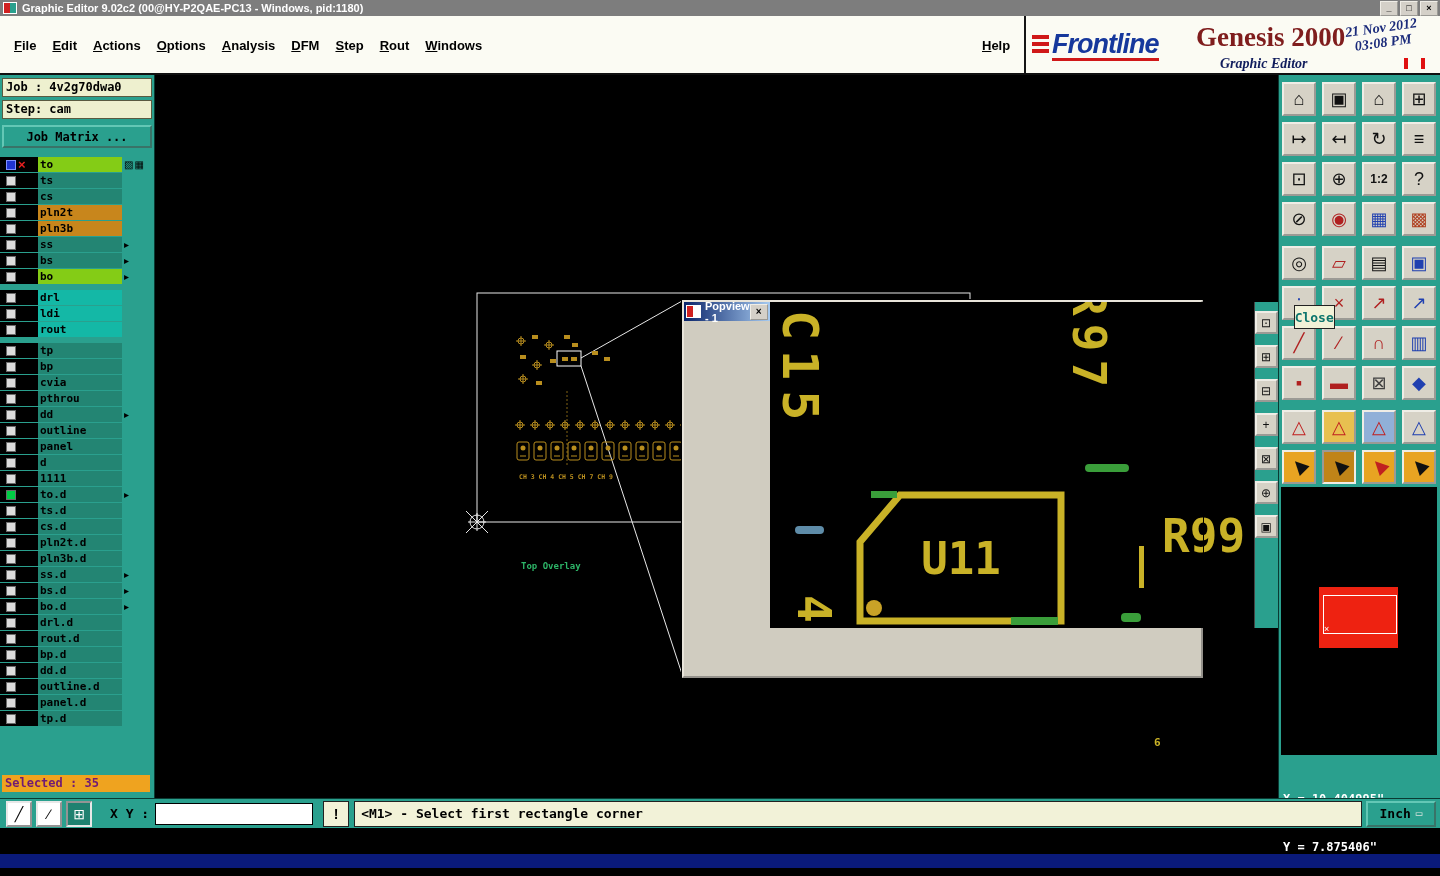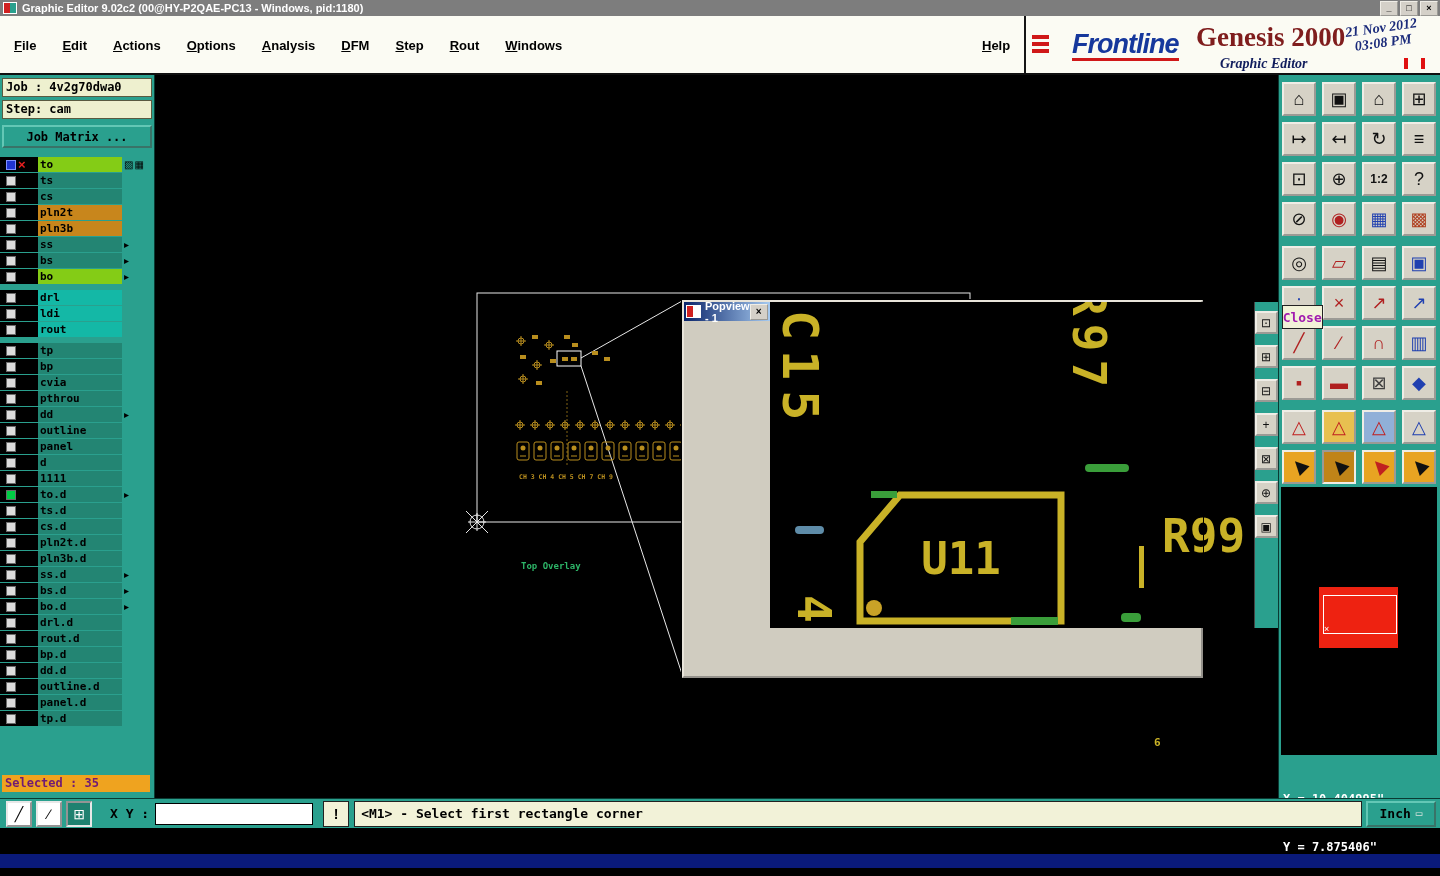--- a/index.html
+++ b/index.html
@@ -9,31 +9,31 @@
   
   #titlebar{position:absolute;left:0;top:0;width:1440px;height:16px;background:#7d7d7d;
             display:flex;align-items:center;color:#fff;font-size:11px;font-weight:bold;}
   #app-icon{width:12px;height:10px;margin:0 5px 0 3px;background:linear-gradient(90deg,#d02020 0 6px,#2aa08e 6px);border:1px solid #fff;}
   #title-text{flex:1;white-space:nowrap;overflow:hidden;}
   .winbtn{width:16px;height:13px;margin-right:2px;background:#d4d0c8;border:1px outset #efede6;
           color:#000;font-size:9px;font-weight:bold;display:flex;align-items:center;justify-content:center;line-height:1;}
 
   
   #header{position:absolute;left:0;top:16px;width:1440px;height:57px;background:#fbfbf3;border-bottom:2px solid #101010;}
-  #menubar{position:absolute;left:14px;top:22px;display:flex;gap:26px;}
+  #menubar{position:absolute;left:14px;top:22px;display:flex;gap:16px;}
   .menu-item{font-size:13px;font-weight:600;color:#000;cursor:default;}
   .menu-item::first-letter{text-decoration:underline;}
   #help-menu{position:absolute;left:982px;top:22px;font-size:13px;font-weight:600;}
   #help-menu::first-letter{text-decoration:underline;}
   #brand-sep{position:absolute;left:1024px;top:0;width:2px;height:57px;background:#151515;}
   #fl-logo{position:absolute;left:1032px;top:14px;display:flex;align-items:center;}
   #fl-bars{width:17px;height:21px;margin-right:3px;
            background:repeating-linear-gradient(180deg,#d01818 0 4px,transparent 4px 7px);}
   #fl-text{font-size:27px;font-weight:bold;font-style:italic;color:#16389c;letter-spacing:-1px;
-           border-bottom:3px solid #d01818;line-height:1.05;margin-left:20px;}
+           border-bottom:3px solid #d01818;line-height:1.05;}
   #genesis{position:absolute;left:1196px;top:6px;font-family:"Liberation Serif",serif;
            font-weight:bold;font-size:27px;color:#7f1d1d;}
   #date-block{position:absolute;left:1346px;top:4px;transform:rotate(-8deg);color:#1a2a7a;
               font-family:"Liberation Serif",serif;font-style:italic;font-weight:bold;
               font-size:14px;line-height:15px;text-align:center;white-space:nowrap;}
   #ge-sub{position:absolute;left:1220px;top:40px;font-family:"Liberation Serif",serif;
           font-style:italic;font-weight:bold;font-size:14px;color:#101c5c;}
   #pause-icon{position:absolute;left:1404px;top:42px;width:13px;height:11px;
               border-left:4px solid #e01010;border-right:4px solid #e01010;}
 
@@ -96,22 +96,22 @@
   #pv-icon{width:13px;height:11px;margin-right:4px;background:linear-gradient(90deg,#d02020 0 6px,#fff 6px);border:1px solid #fff;}
   #pv-title-text{flex:1;}
   #pv-close{width:16px;height:14px;background:#d4d0c8;border:1px outset #efede6;color:#000;
             font-size:10px;font-weight:bold;display:flex;align-items:center;justify-content:center;}
   #pv-body{display:flex;height:326px;}
   #pv-view{width:484px;height:326px;display:block;background:#000;}
   #pv-tools{flex:1;background:#2aa08e;border-left:1px solid #444;display:flex;flex-direction:column;
             align-items:center;padding-top:9px;gap:11px;}
   .pv-tool{width:23px;height:23px;background:#d6d2c6;border:2px outset #efede6;box-sizing:border-box;
            display:flex;align-items:center;justify-content:center;font-size:12px;color:#111;}
-  #pv-closebar{height:22px;margin:3px 4px;background:#f2f2d8;border:1px solid #222;
-               font-family:"DejaVu Sans Mono",monospace;font-weight:bold;font-size:13px;color:#a21caf;
+  #pv-closebar{height:22px;margin:3px 16px;background:#f2f2d8;border:1px solid #222;
+               font-family:"DejaVu Sans Mono",monospace;font-weight:bold;font-size:13px;color:#0f766e;
                display:flex;align-items:center;justify-content:center;}
 
   
   #xybar{position:absolute;left:0;top:798px;width:1440px;height:30px;background:#2aa08e;
          border-top:1px solid #0a3a32;display:flex;align-items:center;box-sizing:border-box;}
   #xy-tools{display:flex;gap:4px;margin-left:6px;}
   .xy-btn{width:26px;height:26px;background:#fff;border:2px outset #e8e8e8;box-sizing:border-box;
           display:flex;align-items:center;justify-content:center;font-size:14px;color:#000;}
   .xy-active{background:#1f8170;color:#fff;border-style:inset;}
   #xy-label{margin-left:18px;font-family:"DejaVu Sans Mono",monospace;font-weight:bold;font-size:13px;color:#000;}

